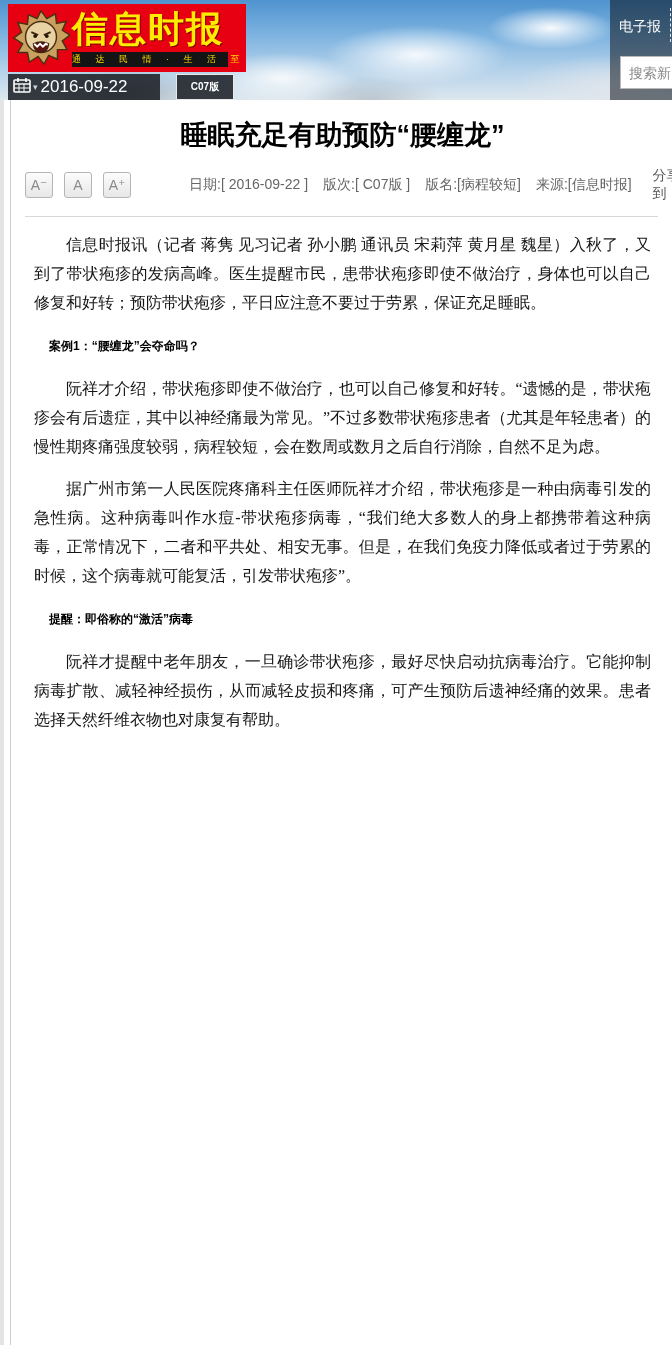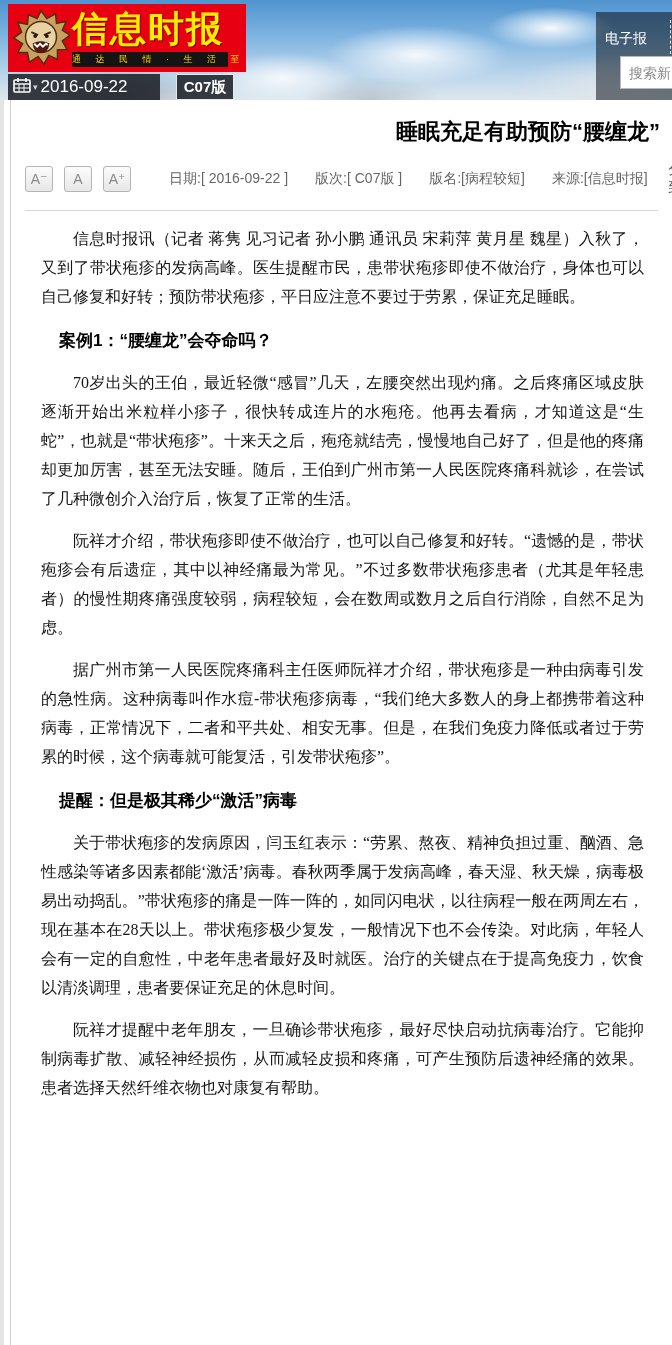--- a/index.html
+++ b/index.html
@@ -36,66 +36,66 @@
   }
   .date-bar {
     position:absolute; left:8px; top:74px; width:152px; height:26px;
     background:rgba(24,27,33,.85); color:#fff; display:flex; align-items:center; padding:0 5px;
   }
   .date-caret { color:#cfd4da; font-size:9px; margin:0 3px 0 2px; }
   .date-text { font-weight:normal; font-size:17px; letter-spacing:0; }
   .page-badge {
     position:absolute; left:176px; top:74px; min-width:58px; height:26px; padding:0 6px;
     background:rgba(24,27,33,.85); border:1px solid #e8e8e8; color:#fff;
-    font-weight:bold; font-size:15px; line-height:24px; text-align:center;
+    font-weight:bold; font-size:10px; line-height:24px; text-align:center;
   }
   .epanel {
-    position:absolute; right:0; top:12px; width:76px; height:100px;
+    position:absolute; right:0; top:0; width:62px; height:100px;
     background:rgba(10,16,26,.55);
   }
   .epaper-link { position:absolute; left:9px; top:18px; color:#fff; font-size:14px; white-space:nowrap; cursor:pointer; }
   .dash-sep { position:absolute; right:1px; top:8px; height:34px; width:0; border-left:1px dashed rgba(255,255,255,.85); }
   .search-input {
     position:absolute; left:620px; top:56px; width:72px; height:33px;
     background:#fff; border:1px solid #b9b9b9; padding:0 4px 0 8px;
     font-size:14px; color:#555; outline:none;
     font-family:"Liberation Sans","DejaVu Sans",sans-serif;
   }
   .search-input::placeholder { color:#8a8a8a; opacity:1; }
   
   .gutter { position:absolute; left:0; top:100px; bottom:0; width:4px; background:#e4e4e4; }
   .content {
     position:absolute; left:10px; top:100px; right:0; bottom:0;
     background:#fff; border-left:1px solid #cccccc; padding:0 12px 0 14px;
   }
   .article-title {
-    text-align:right; font-size:22px; font-weight:bold; color:#000;
+    text-align:center; font-size:27px; font-weight:bold; color:#000;
     margin:17px 0 13px; font-family:"Liberation Sans","DejaVu Sans",sans-serif;
   }
   .meta-row { display:flex; align-items:center; margin-top:14px; font-size:14px; color:#666; }
   .font-buttons { display:flex; gap:11px; }
   .font-btn {
     width:28px; height:26px; border:1px solid #b5b5b5; border-radius:3px;
     background:linear-gradient(#fcfcfc,#e7e7e7); color:#8a8a8a;
     font-size:14px; text-align:center; line-height:24px; cursor:pointer;
   }
-  .meta-items { display:flex; margin-left:38px; white-space:nowrap;gap:12px; }
+  .meta-items { display:flex; margin-left:58px; white-space:nowrap; }
   .meta-item { margin-right:15px; }
   .share-wrap { display:flex; align-items:center; margin-left:6px; color:#444; }
   .share-label { font-weight:normal; color:#555; }
   .share-icon { width:17px; height:17px; margin-left:4px; cursor:pointer; }
   .divider { border-top:1px solid #d8d8d8; margin:13px 2px 0 0; }
   
   .article-body {
     margin-top:1px; font-size:16px; line-height:29px; color:#151515;
     text-align:justify; font-family:"Liberation Serif","DejaVu Serif",serif;
   }
-  .article-body p { text-indent:2em; margin:13px 16px; }
+  .article-body p { text-indent:2em; margin:13px 9px; }
   .article-body .case-heading {
-    font-weight:bold; font-size:17px; text-indent:2em; margin:15px 0 13px;
+    font-weight:bold; font-size:12px; text-indent:2em; margin:15px 0 13px;
     font-family:"Liberation Sans","DejaVu Sans",sans-serif; color:#000;
   }
 </style>
 </head>
 <body>
 
 <div class="header">
 
   <div class="logo">
     <span class="logo-lion">
@@ -172,21 +172,19 @@
         </svg>
       </span>
     </div>
   </div>
 
   <div class="divider"></div>
 
   <div class="article-body">
     <p>信息时报讯（记者 蒋隽 见习记者 孙小鹏 通讯员 宋莉萍 黄月星 魏星）入秋了，又到了带状疱疹的发病高峰。医生提醒市民，患带状疱疹即使不做治疗，身体也可以自己修复和好转；预防带状疱疹，平日应注意不要过于劳累，保证充足睡眠。</p>
     <div class="case-heading">案例1：“腰缠龙”会夺命吗？</div>
-    <p>70岁出头的王伯，最近轻微“感冒”几天，左腰突然出现灼痛。之后疼痛区域皮肤逐渐开始出米粒样小疹子，很快转成连片的水疱疮。他再去看病，才知道这是“生蛇”，也就是“带状疱疹”。十来天之后，疱疮就结壳，慢慢地自己好了，但是他的疼痛却更加厉害，甚至无法安睡。随后，王伯到广州市第一人民医院疼痛科就诊，在尝试了几种微创介入治疗后，恢复了正常的生活。</p>
     <p>阮祥才介绍，带状疱疹即使不做治疗，也可以自己修复和好转。“遗憾的是，带状疱疹会有后遗症，其中以神经痛最为常见。”不过多数带状疱疹患者（尤其是年轻患者）的慢性期疼痛强度较弱，病程较短，会在数周或数月之后自行消除，自然不足为虑。</p>
     <p>据广州市第一人民医院疼痛科主任医师阮祥才介绍，带状疱疹是一种由病毒引发的急性病。这种病毒叫作水痘-带状疱疹病毒，“我们绝大多数人的身上都携带着这种病毒，正常情况下，二者和平共处、相安无事。但是，在我们免疫力降低或者过于劳累的时候，这个病毒就可能复活，引发带状疱疹”。</p>
-    <div class="case-heading">提醒：但是极其稀少“激活”病毒</div>
-    <p>关于带状疱疹的发病原因，闫玉红表示：“劳累、熬夜、精神负担过重、酗酒、急性感染等诸多因素都能‘激活’病毒。春秋两季属于发病高峰，春天湿、秋天燥，病毒极易出动捣乱。”带状疱疹的痛是一阵一阵的，如同闪电状，以往病程一般在两周左右，现在基本在28天以上。带状疱疹极少复发，一般情况下也不会传染。对此病，年轻人会有一定的自愈性，中老年患者最好及时就医。治疗的关键点在于提高免疫力，饮食以清淡调理，患者要保证充足的休息时间。</p>
+    <div class="case-heading">提醒：即俗称的“激活”病毒</div>
     <p>阮祥才提醒中老年朋友，一旦确诊带状疱疹，最好尽快启动抗病毒治疗。它能抑制病毒扩散、减轻神经损伤，从而减轻皮损和疼痛，可产生预防后遗神经痛的效果。患者选择天然纤维衣物也对康复有帮助。</p>
   </div>
 
 </div>
 
 </body></html>

